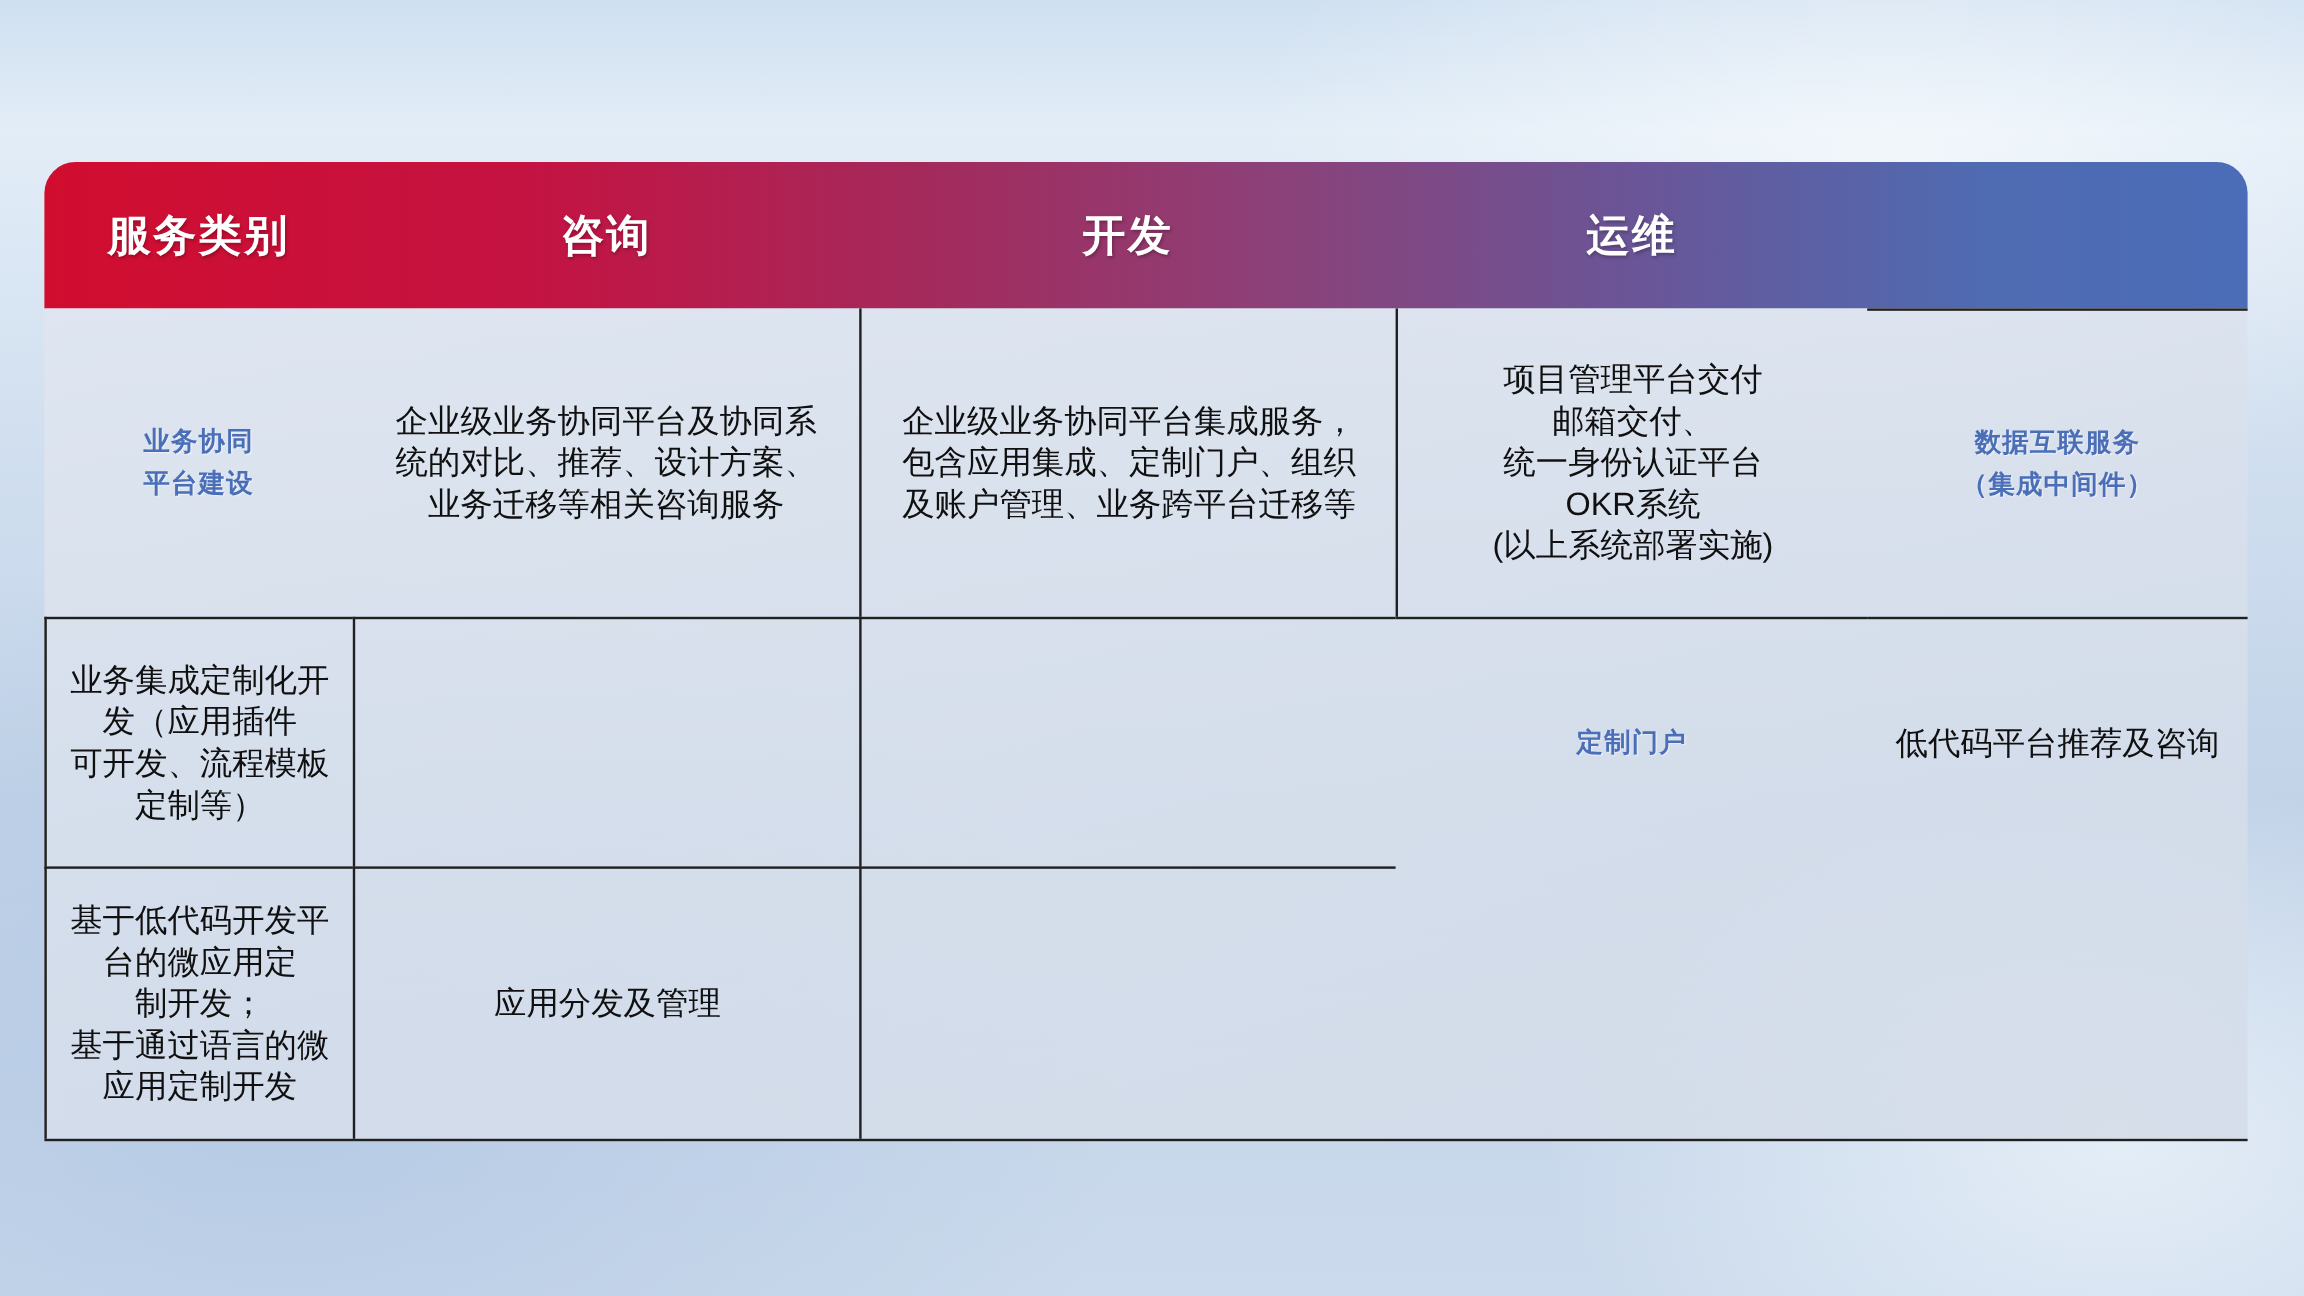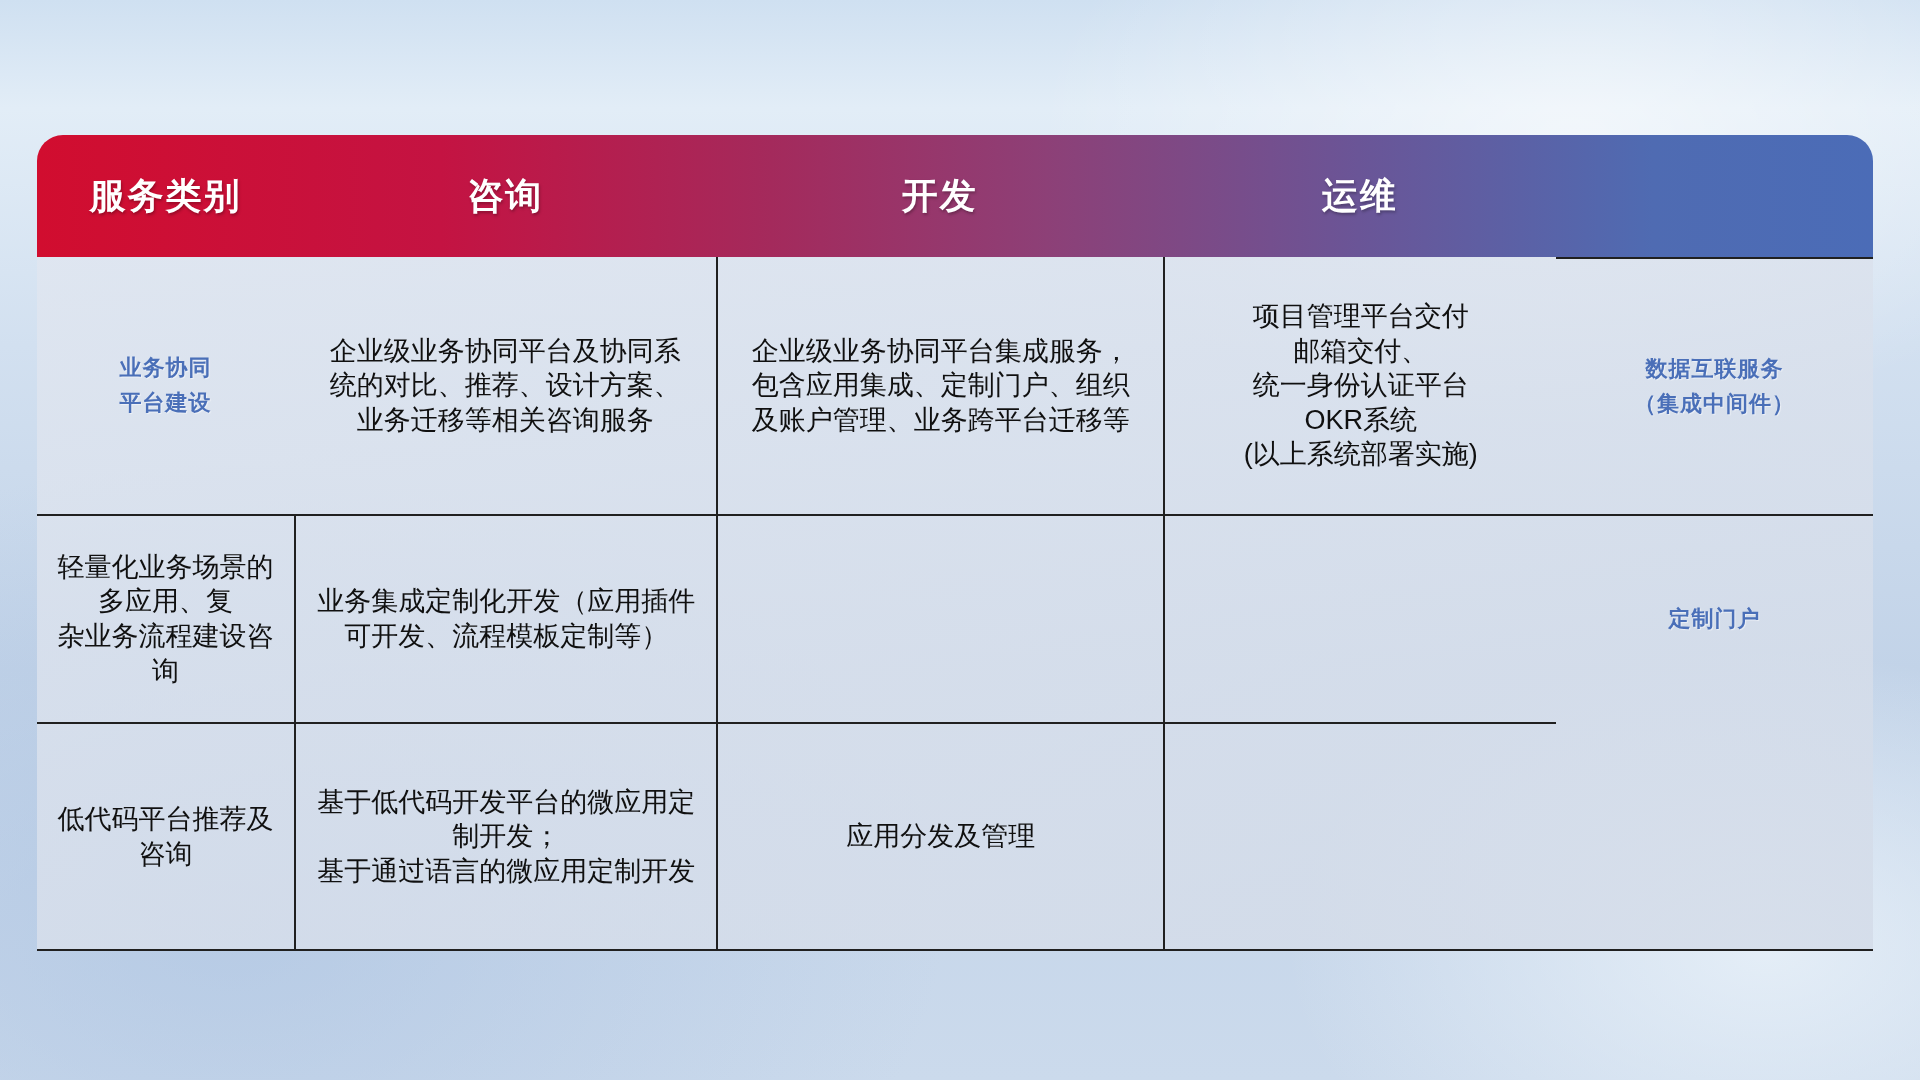--- a/index.html
+++ b/index.html
@@ -88,22 +88,20 @@
 包含应用集成、定制门户、组织
 及账户管理、业务跨平台迁移等</div>
       <div class="td vline">项目管理平台交付
 邮箱交付、
 统一身份认证平台
 OKR系统
 (以上系统部署实施)</div>
 
       <div class="td category hline">数据互联服务
 （集成中间件）</div>
-      <div class="td hline">轻量化业务场景的多应用、复
-杂业务流程建设咨询</div>
       <div class="td vline hline">业务集成定制化开发（应用插件
 可开发、流程模板定制等）</div>
       <div class="td vline hline"></div>
       <div class="td vline hline"></div>
 
       <div class="td category hline">定制门户</div>
       <div class="td hline">低代码平台推荐及咨询</div>
       <div class="td vline hline">基于低代码开发平台的微应用定
 制开发；
 基于通过语言的微应用定制开发</div>

